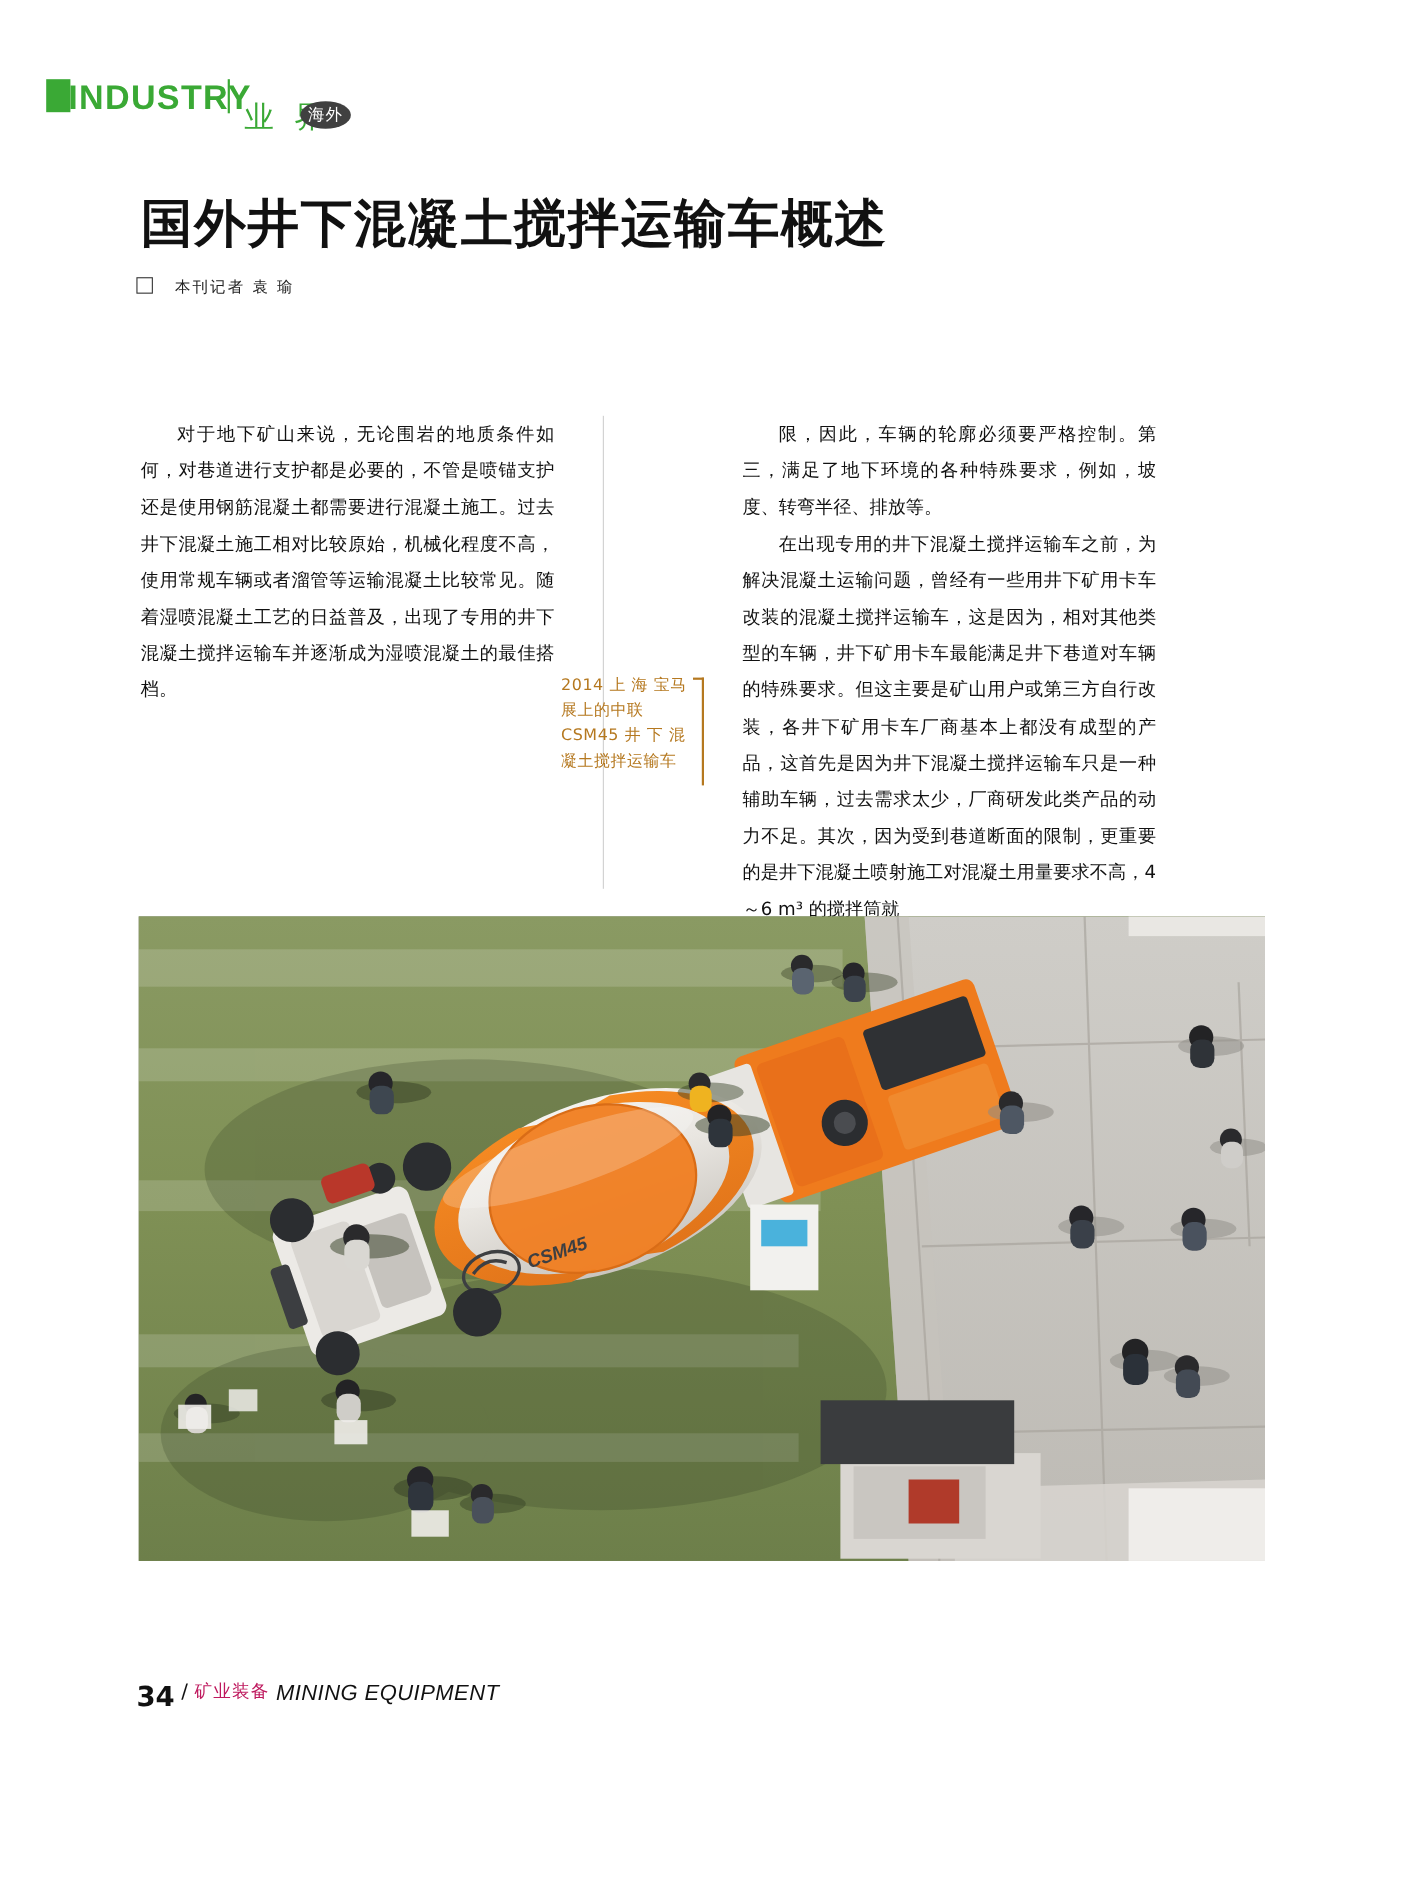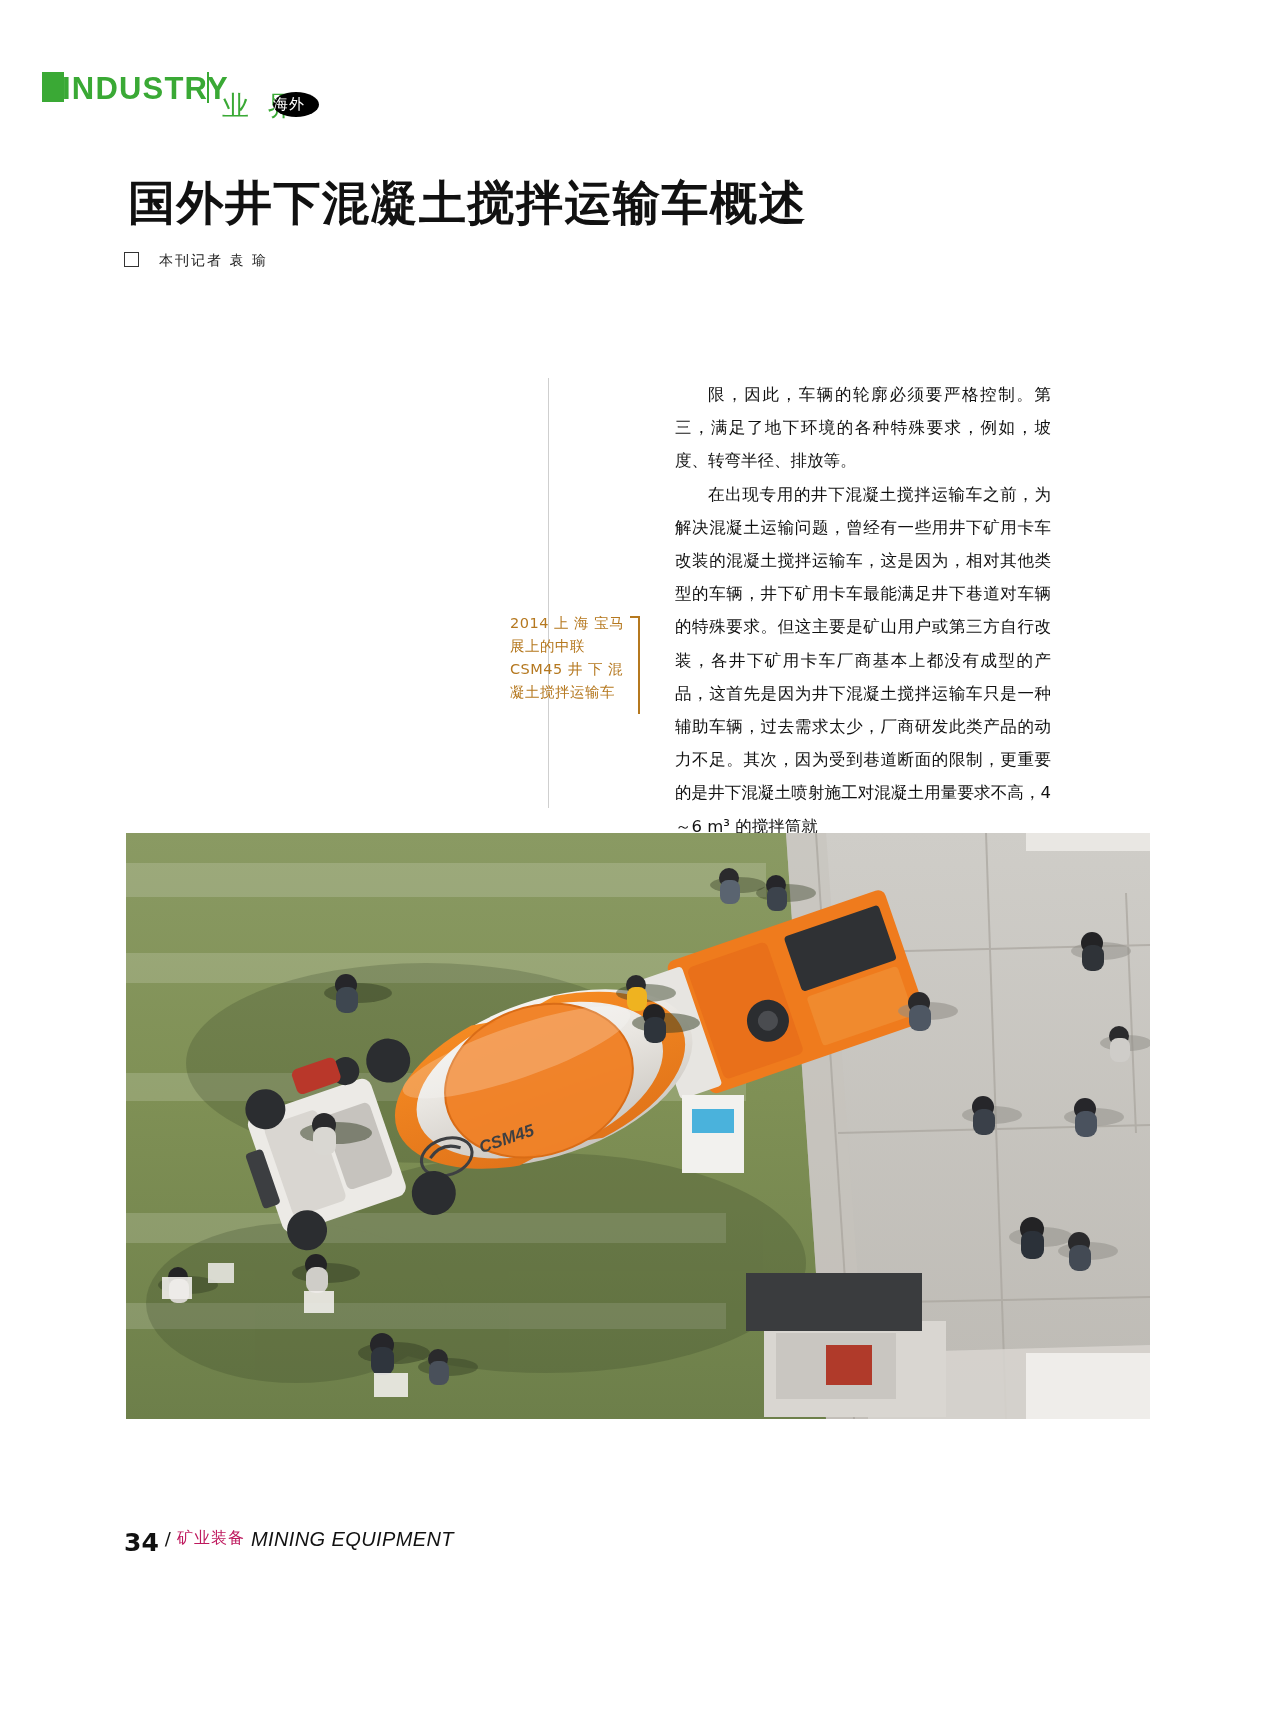--- a/index.html
+++ b/index.html
@@ -59,25 +59,26 @@
     color: #3aa935;
     font-family: "DejaVu Sans", sans-serif;
     margin-top: 16px;
   }
   .header-badge {
     position: absolute;
     left: 273px;
     top: 30px;
     width: 46px;
     height: 25px;
-    background: #000000;
+    background: #404040;
     border-radius: 50%;
     color: #ffffff;
     font-size: 15px;
     line-height: 25px;
+    text-align: center;
     letter-spacing: 1px;
     font-family: "DejaVu Sans", sans-serif;
   }
 
   
   .title {
     position: absolute;
     left: 128px;
     top: 172px;
     font-size: 47px;
@@ -224,20 +225,21 @@
 <div class="title">国外井下混凝土搅拌运输车概述</div>
 
 <div class="byline">
   <span class="byline-square"></span>
   <span class="byline-text">本刊记者 袁 瑜</span>
 </div>
 
 <div class="col-sep"></div>
 
 <div class="col col-left">
+  <p>对于地下矿山来说，无论围岩的地质条件如何，对巷道进行支护都是必要的，不管是喷锚支护还是使用钢筋混凝土都需要进行混凝土施工。过去井下混凝土施工相对比较原始，机械化程度不高，使用常规车辆或者溜管等运输混凝土比较常见。随着湿喷混凝土工艺的日益普及，出现了专用的井下混凝土搅拌运输车并逐渐成为湿喷混凝土的最佳搭档。</p>
 </div>
 
 <div class="col col-right">
   <p>限，因此，车辆的轮廓必须要严格控制。第三，满足了地下环境的各种特殊要求，例如，坡度、转弯半径、排放等。</p>
   <p>在出现专用的井下混凝土搅拌运输车之前，为解决混凝土运输问题，曾经有一些用井下矿用卡车改装的混凝土搅拌运输车，这是因为，相对其他类型的车辆，井下矿用卡车最能满足井下巷道对车辆的特殊要求。但这主要是矿山用户或第三方自行改装，各井下矿用卡车厂商基本上都没有成型的产品，这首先是因为井下混凝土搅拌运输车只是一种辅助车辆，过去需求太少，厂商研发此类产品的动力不足。其次，因为受到巷道断面的限制，更重要的是井下混凝土喷射施工对混凝土用量要求不高，4～6 m³ 的搅拌筒就</p>
 </div>
 
 <div class="caption">2014 上 海 宝马展上的中联CSM45 井 下 混凝土搅拌运输车</div>
 <div class="caption-rule"></div>
 <div class="caption-rule-v"></div>

